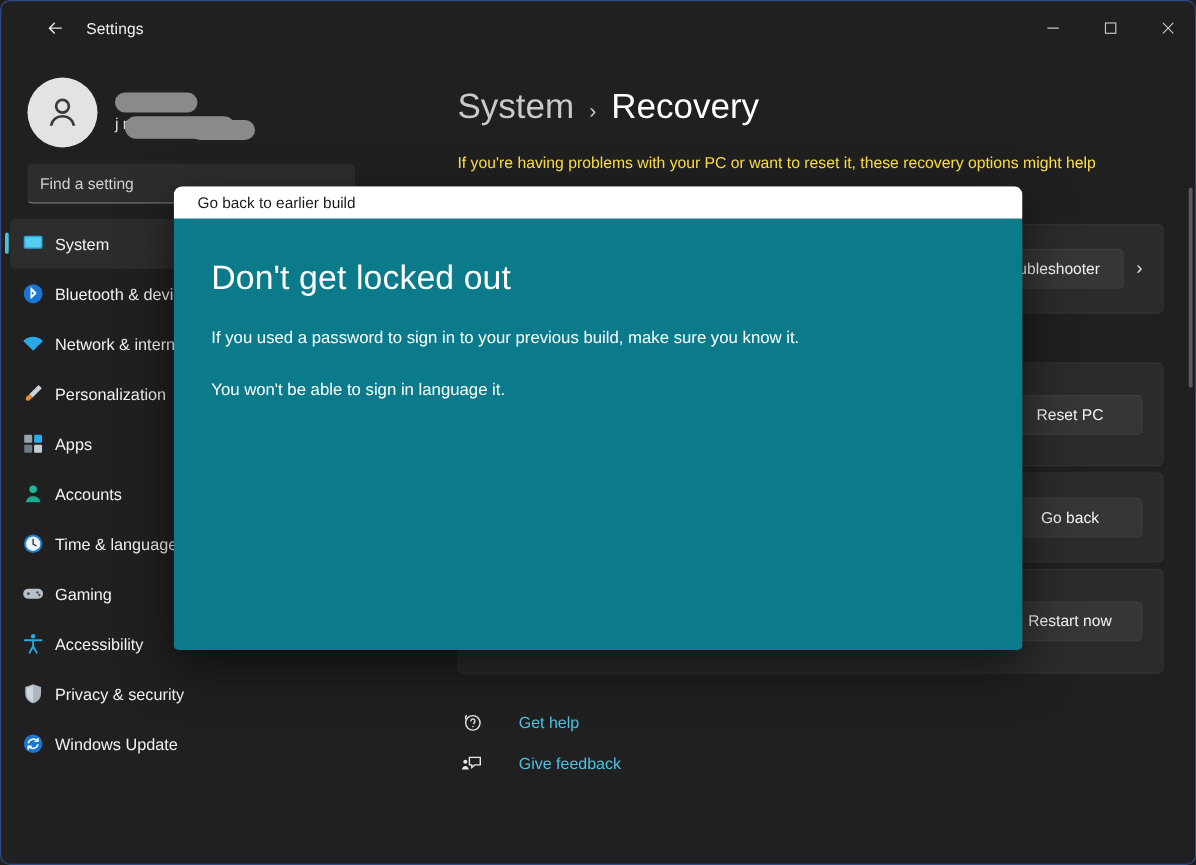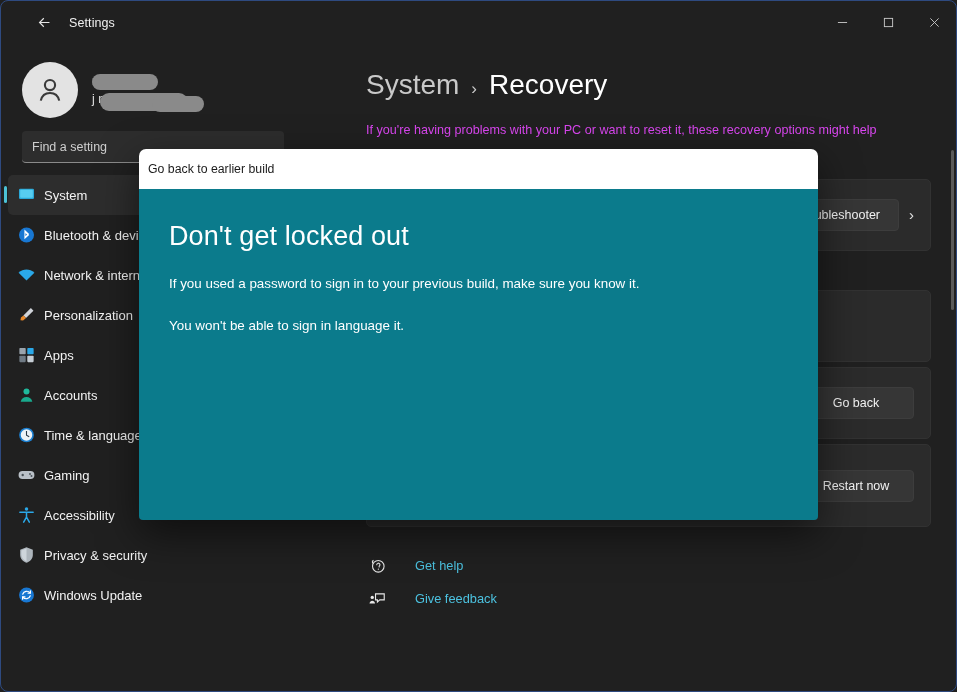--- a/index.html
+++ b/index.html
@@ -147,21 +147,21 @@
   }
   .breadcrumb {
     display: flex; align-items: baseline; gap: 12px;
     margin-bottom: 20px;
   }
   .bc-root { font-size: 28px; color: #c9c9c9; }
   .bc-sep  { font-size: 17px; color: #c9c9c9; }
   .bc-cur  { font-size: 28px; color: #ffffff; }
 
   .page-desc {
-    font-size: 12.6px; color: #d946ef;
+    font-size: 12.6px; color: #fde047;
     line-height: 1.5;
     max-width: 560px;
     margin-bottom: 7px;
   }
 
   .card {
     background: #2b2b2b;
     border: 1px solid #323232;
     border-radius: 5px;
     margin-bottom: 5px;
@@ -223,24 +223,24 @@
   .dialog {
     position: absolute;
     left: 139px; top: 149px;
     width: 679px; height: 371px;
     z-index: 40;
     border-radius: 7px 7px 4px 4px;
     box-shadow: 0 14px 40px rgba(0,0,0,.55);
     overflow: hidden;
   }
   .dlg-titlebar {
-    height: 40px;
+    height: 26px;
     background: #ffffff;
     display: flex; align-items: center;
-    padding-left: 9px;
+    padding-left: 19px;
   }
   .dlg-title { font-size: 12.3px; color: #1b1b1b; }
   .dlg-body {
     height: 406px;
     background: #0b7b8c;
     padding: 32px 30px 0 30px;
     position: relative;
   }
   .dlg-h1 {
     font-size: 27px; color: #ffffff;
@@ -476,20 +476,21 @@
       <div class="card-ico">
         <svg viewBox="0 0 24 24" fill="none" stroke="currentColor" stroke-width="1.4">
           <rect x="3" y="4.5" width="18" height="12" rx="1.5"></rect>
           <path d="M8 20h8"></path>
         </svg>
       </div>
       <div class="card-body">
         <div class="card-title">Reset this PC</div>
         <div class="card-sub">Choose to keep or remove your personal files, then reinstall Windows</div>
       </div>
+      <div class="card-btn">Reset PC</div>
     </div>
 
     <div class="card">
       <div class="card-ico">
         <svg viewBox="0 0 24 24" fill="none" stroke="currentColor" stroke-width="1.4">
           <path d="M4 12a8 8 0 108-8 8 8 0 00-5.7 2.4L4 8.8"></path>
           <path d="M4 4.5v4.6h4.6"></path>
         </svg>
       </div>
       <div class="card-body">

